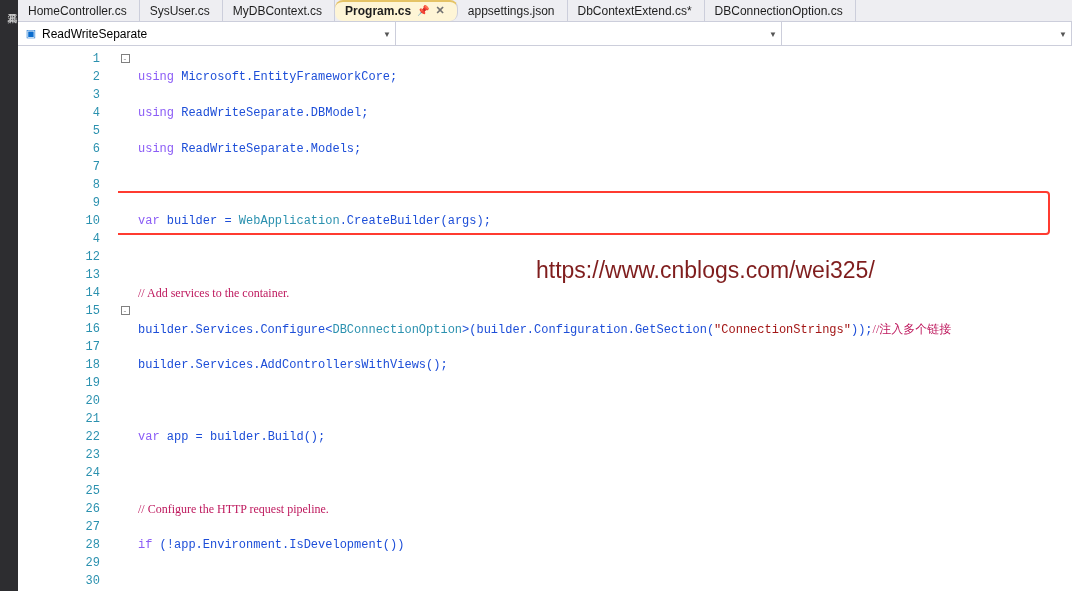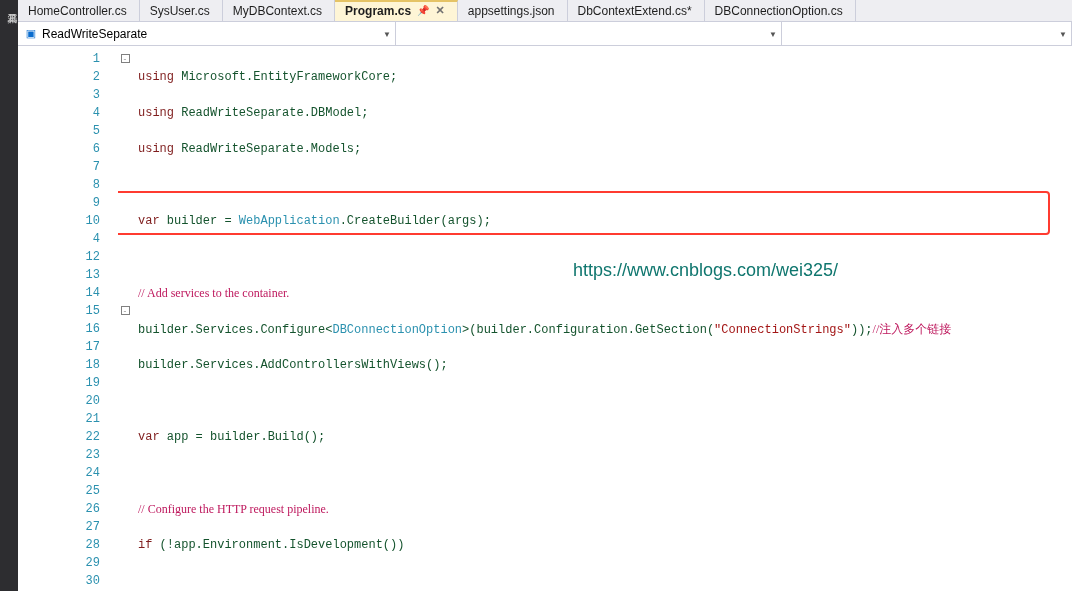--- a/index.html
+++ b/index.html
@@ -39,20 +39,21 @@
     border-right: 1px solid #cccedb;
     display: flex; align-items: center;
     cursor: pointer;
     white-space: nowrap;
   }
   .tab.active {
     background: #fef5d6;
     border-top: 2px solid #e5c365;
     padding-top: 1px;
     font-weight: 600;
+    border-radius: 8px;
   }
   .tab .pin { margin-left: 6px; color: #717171; font-size: 10px; }
   .tab .close { margin-left: 6px; color: #717171; font-size: 11px; }
   .nav-bar {
     height: 24px;
     background: #f5f5f5;
     border-bottom: 1px solid #cccedb;
     display: flex;
     align-items: stretch;
     font-family: "Segoe UI", Tahoma, sans-serif;
@@ -106,38 +107,37 @@
   .code {
     flex: 1;
     padding-left: 20px;
     padding-top: 4px;
     line-height: 18px;
     font-size: 12px;
     white-space: pre;
     position: relative;
     overflow: hidden;
   }
-  .kw { color: #7f1d1d; }
+  .kw { color: #8b5cf6; }
   .typ { color: #2b91af; }
   .str { color: #a31515; }
   .cmt { color: #be185d; font-family: Liberation Serif, serif; }
-  .txt { color: #14532d; }
+  .txt { color: #1d4ed8; }
   .redbox {
     position: absolute;
     border: 2px solid #ff3b30;
     border-radius: 4px;
     pointer-events: none;
   }
   .watermark {
     position: absolute;
-    color: #0f766e;
+    color: #7f1d1d;
     font-family: Arial, sans-serif;
-    font-size: 18px;
+    font-size: 23px;
     pointer-events: none;
-    margin-left: 37px;
   }
   .line { height: 18px; }
 </style>
 </head>
 <body>
 
 <div class="left-rail">工具箱</div>
 
 <div class="main">
 

